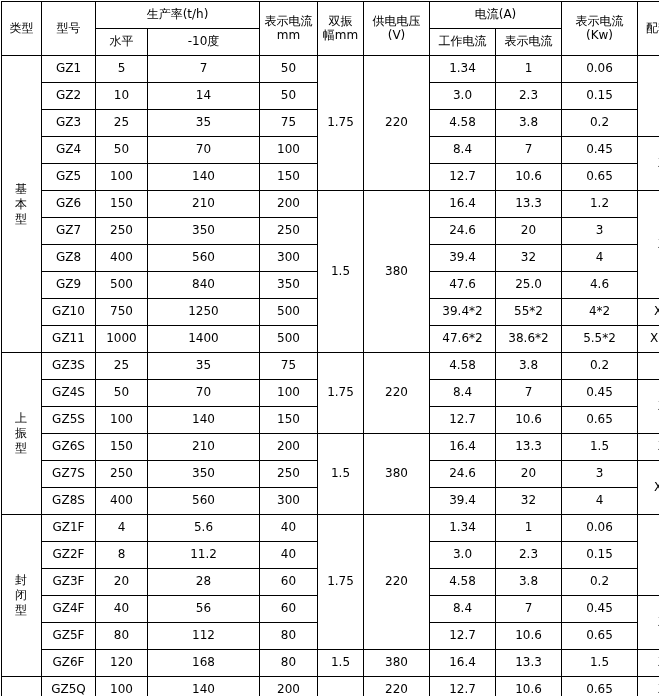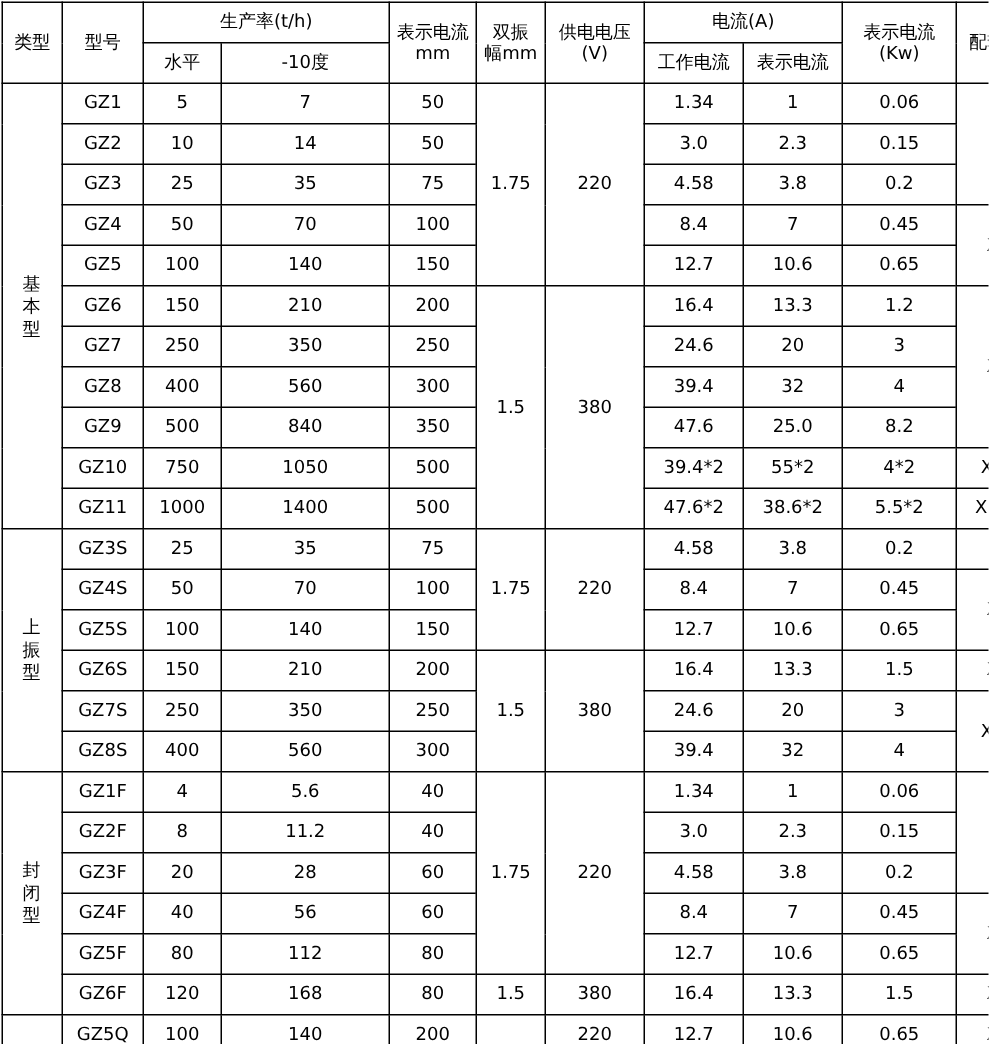--- a/index.html
+++ b/index.html
@@ -181,26 +181,26 @@
         <td>32</td>
         <td>4</td>
       </tr>
       <tr>
         <td class="model">GZ9</td>
         <td class="model">500</td>
         <td class="model">840</td>
         <td class="model">350</td>
         <td>47.6</td>
         <td>25.0</td>
-        <td>8.2</td>
+        <td>4.6</td>
       </tr>
       <tr>
         <td class="model">GZ10</td>
         <td class="model">750</td>
-        <td class="model">1050</td>
+        <td class="model">1250</td>
         <td class="model">500</td>
         <td>39.4*2</td>
         <td>55*2</td>
         <td>4*2</td>
         <td rowspan="1" class="narrow">XKZ-200G3</td>
       </tr>
       <tr>
         <td class="model">GZ11</td>
         <td class="model">1000</td>
         <td class="model">1400</td>

